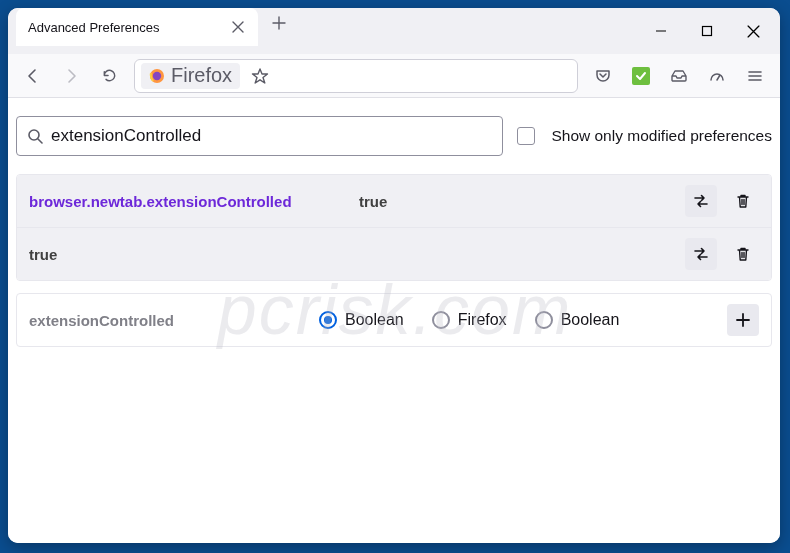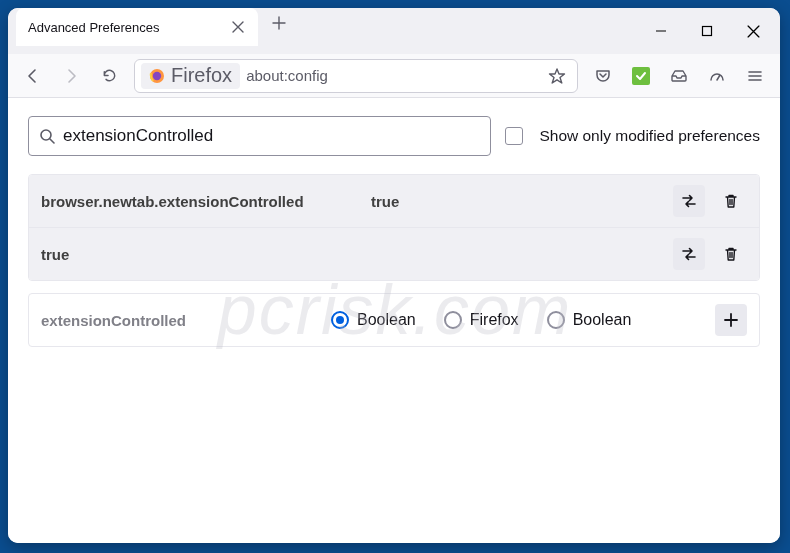--- a/index.html
+++ b/index.html
@@ -72,41 +72,41 @@
   .identity {
     display:flex; align-items:center; gap:6px; padding: 0 8px; height: 26px; background:#f0f0f4; border-radius:4px;
     font-size: 20px; color:#5b5b66;
   }
   .ff-icon { width:16px; height:16px; }
   .url-input {
     flex:1; border:none; outline:none; font-size:15px; color:#5b5b66; background:transparent;
   }
   .ext-ico { width:18px; height:18px; background:#6ebf3f; border-radius:2px; display:flex; align-items:center; justify-content:center; }
   .content {
-    flex:1; background:#fff; overflow:auto; padding: 18px 20px;
+    flex:1; background:#fff; overflow:auto; padding: 18px 8px;
   }
   .searchrow { display:flex; align-items:center; gap:14px; margin-bottom:18px; }
   .searchbox {
     flex:1; height:40px; border:1px solid #8f8f9d; border-radius:4px; display:flex; align-items:center; padding:0 10px; gap:8px;
   }
   .searchbox input {
     flex:1; border:none; outline:none; font-size:17px; color:#15141a; background:transparent;
   }
   .search-icon { color:#5b5b66; }
   .showmod { display:flex; align-items:center; gap:16px; font-size:15.5px; color:#15141a; }
   .chk {
     width:18px; height:18px; border:1.5px solid #8f8f9d; border-radius:3px; background:#fff;
   }
   .prefs { border:1px solid #e7e7ed; border-radius:4px; overflow:hidden; margin-bottom:12px; }
   .pref-row {
     display:flex; align-items:center; min-height:44px; padding:10px 12px;
     border-bottom:1px solid #e7e7ed; font-size:15px; background:#f0f0f4;
   }
   .pref-row:last-child { border-bottom:none; }
-  .pref-name { width:330px; font-weight:700; color:#404040; word-break:break-word; padding-right:8px;}
+  .pref-name { width:330px; font-weight:700; color:#6d28d9; word-break:break-word; padding-right:8px;}
   .pref-val { flex:1; font-weight:700; color:#404040; }
   .pref-actions { display:flex; gap:10px; align-items:center; }
   .act-btn {
     width:32px; height:32px; background:#e9e9ef; border-radius:4px; display:flex; align-items:center; justify-content:center; cursor:pointer; color:#15141a;
   }
   .newrow { border:1px solid #e7e7ed; border-radius:4px; display:flex; align-items:center; padding:10px 12px; min-height:50px; }
   .new-name { width:290px; font-weight:700; color:#808088; font-size:15px; }
   .radios { flex:1; display:flex; gap:28px; align-items:flex-start; }
   .radio { display:flex; align-items:center; gap:8px; font-size:16px; color:#15141a; cursor:pointer;}
   .radio-circ { width:18px; height:18px; border-radius:50%; border:2px solid #8f8f9d; position:relative; }
@@ -179,21 +179,20 @@
       <div class="identity">
         <span class="ff-icon">
           <svg width="16" height="16" viewBox="0 0 16 16">
               <circle cx="8" cy="8" r="7" fill="#ff9640"></circle>
               <circle cx="8" cy="8" r="4.2" fill="#8547c0"></circle>
               <path d="M2 5 Q1 9 4 13" fill="none" stroke="#ffcf3f" stroke-width="2"></path>
             </svg>
         </span>
         <span>Firefox</span>
       </div>
-      <input class="url-input" value="about:config" style="">
       <div class="tbtn" style="width:28px;height:28px">
         <svg width="18" height="18" viewBox="0 0 18 18">
             <path d="M9 2 L11 7 L16.5 7 L12 10.5 L13.8 16 L9 12.8 L4.2 16 L6 10.5 L1.5 7 L7 7 Z" fill="none" stroke="#5b5b66" stroke-width="1.4" stroke-linejoin="round"></path>
           </svg>
       </div>
     </div>
     <div class="tbtn">
       <svg width="18" height="18" viewBox="0 0 18 18">
           <path d="M3 4 h12 v4 a6 6 0 0 1 -12 0 Z M6 7 l3 3 l3 -3" fill="none" stroke="currentColor" stroke-width="1.5" stroke-linejoin="round" stroke-linecap="round"></path>
         </svg>

